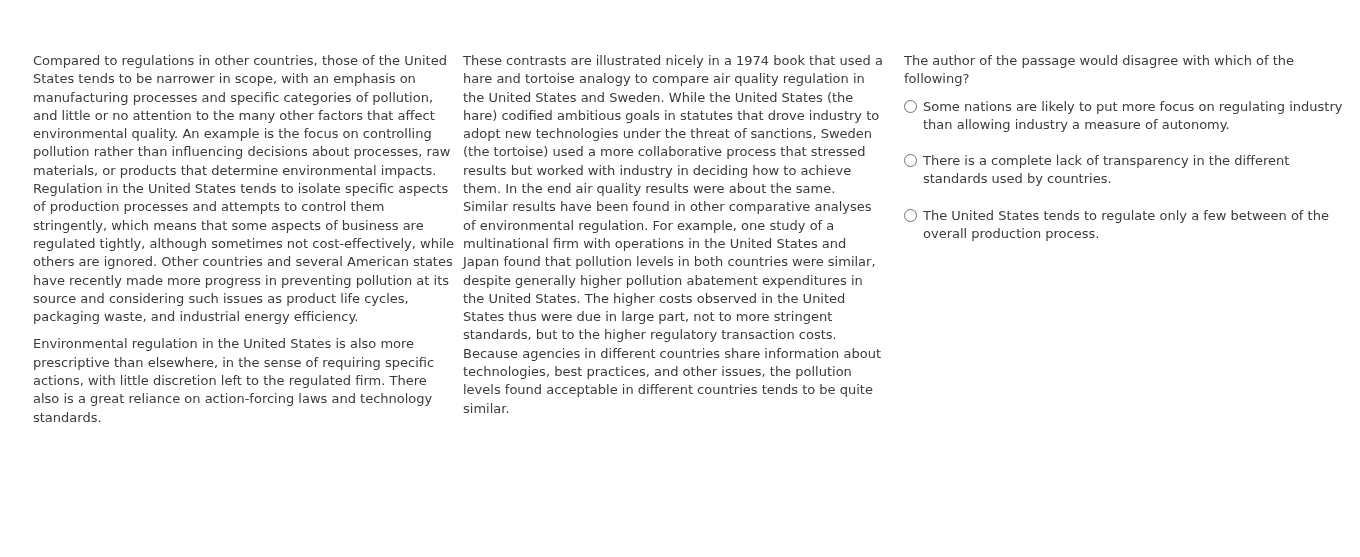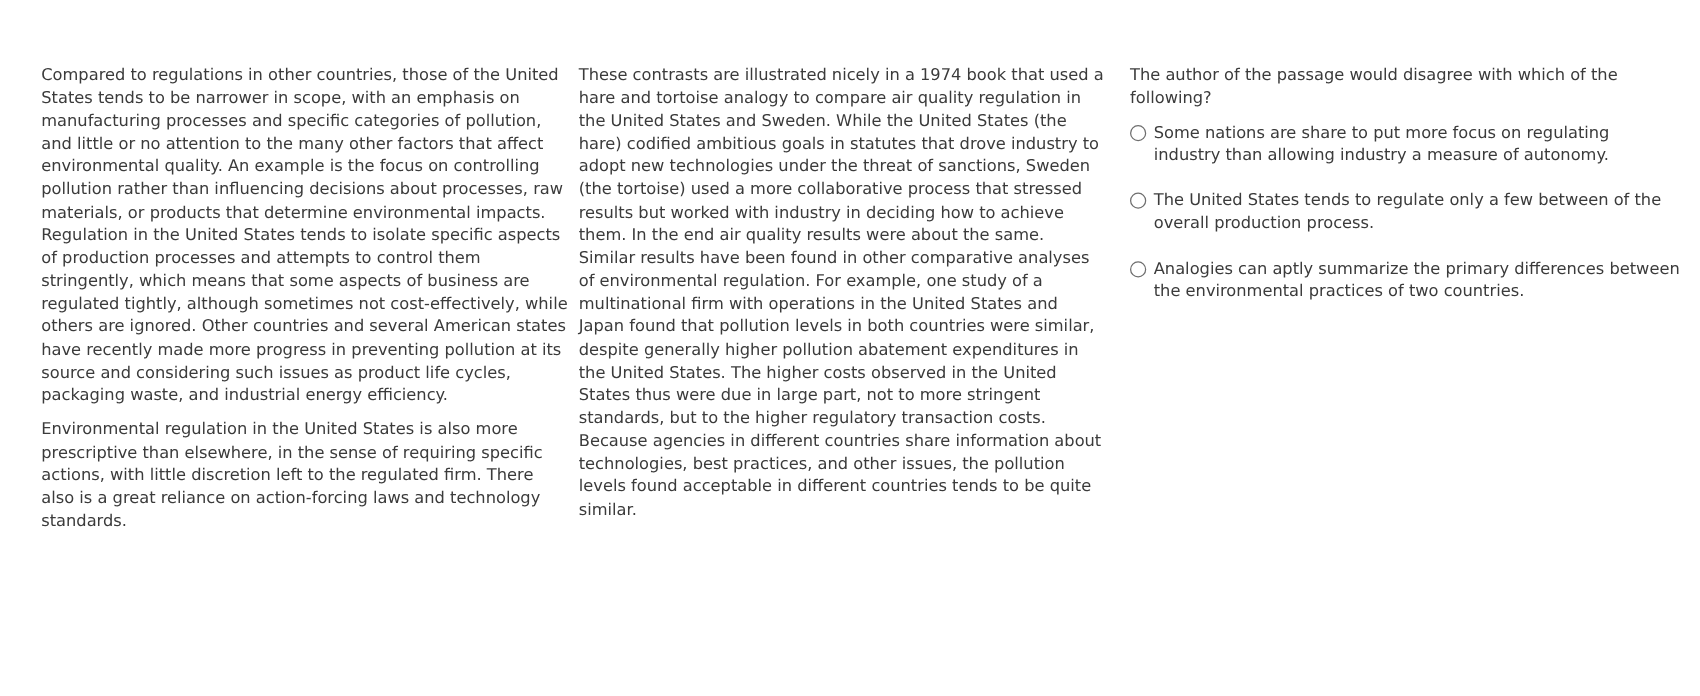--- a/index.html
+++ b/index.html
@@ -70,31 +70,31 @@
     <p>These contrasts are illustrated nicely in a 1974 book that used a hare and tortoise analogy to compare air quality regulation in the United States and Sweden. While the United States (the hare) codified ambitious goals in statutes that drove industry to adopt new technologies under the threat of sanctions, Sweden (the tortoise) used a more collaborative process that stressed results but worked with industry in deciding how to achieve them. In the end air quality results were about the same. Similar results have been found in other comparative analyses of environmental regulation. For example, one study of a multinational firm with operations in the United States and Japan found that pollution levels in both countries were similar, despite generally higher pollution abatement expenditures in the United States. The higher costs observed in the United States thus were due in large part, not to more stringent standards, but to the higher regulatory transaction costs. Because agencies in different countries share information about technologies, best practices, and other issues, the pollution levels found acceptable in different countries tends to be quite similar.</p>
   </div>
 
   <div class="col question-col">
     <div class="question-prompt">The author of the passage would disagree with which of the following?</div>
 
     <div class="options">
 
       <div class="option">
         <span class="radio"></span>
-        <span class="option-text">Some nations are share to put more focus on regulating industry than allowing industry a measure of autonomy.</span>
+        <span class="option-text">Some nations are likely to put more focus on regulating industry than allowing industry a measure of autonomy.</span>
       </div>
 
 
+      <div class="option">
+        <span class="radio"></span>
+        <span class="option-text">There is a complete lack of transparency in the different standards used by countries.</span>
+      </div>
 
       <div class="option">
         <span class="radio"></span>
         <span class="option-text">The United States tends to regulate only a few between of the overall production process.</span>
       </div>
 
-      <div class="option">
-        <span class="radio"></span>
-        <span class="option-text">Analogies can aptly summarize the primary differences between the environmental practices of two countries.</span>
-      </div>
 
     </div>
   </div>
 
 </div>
 
 </body></html>

